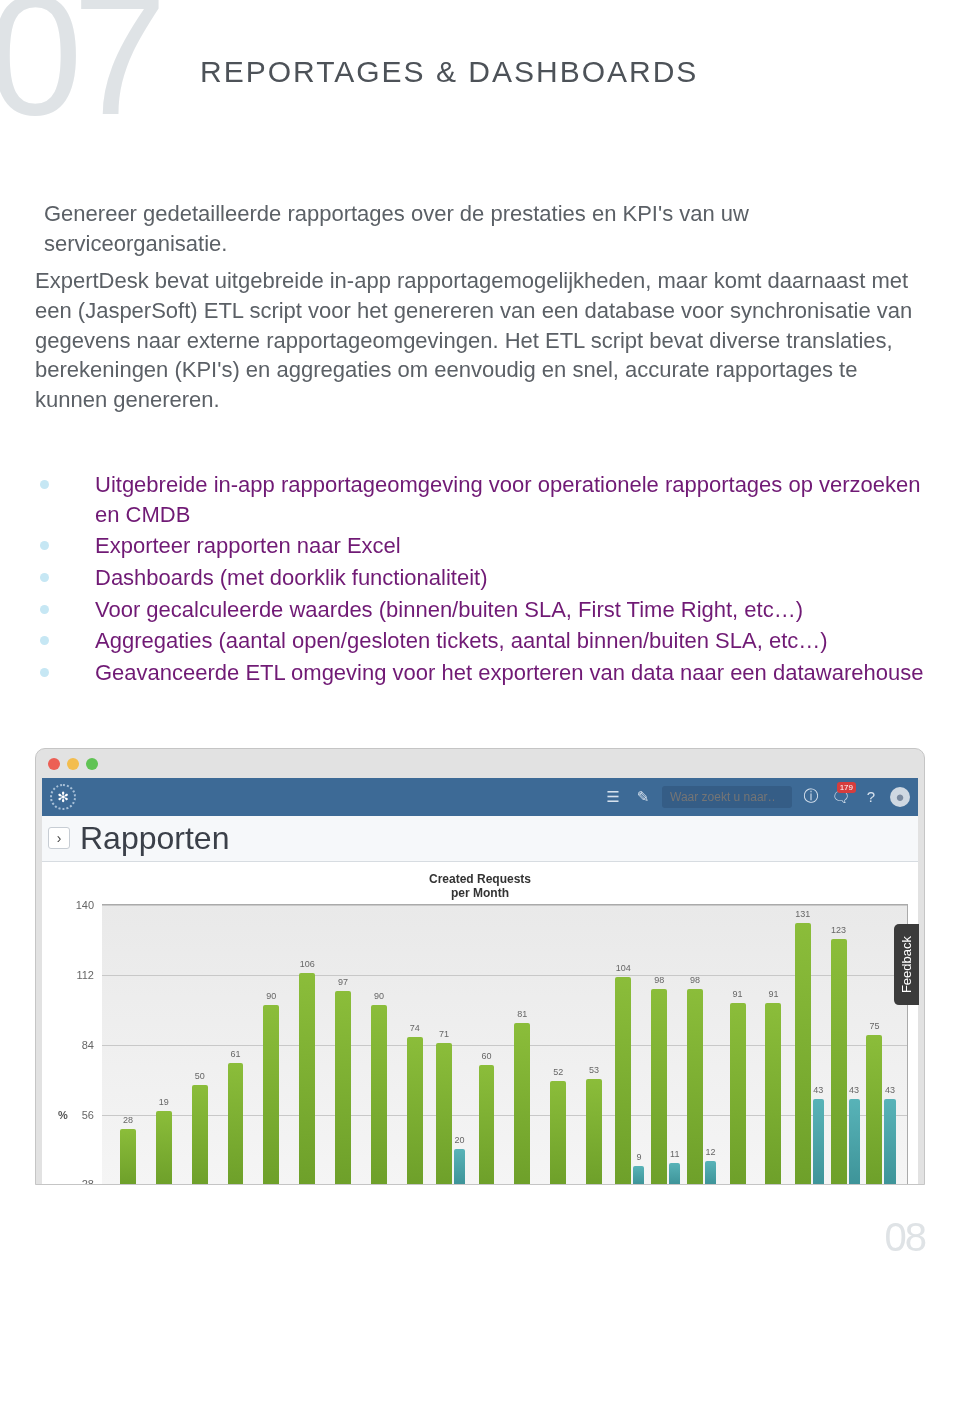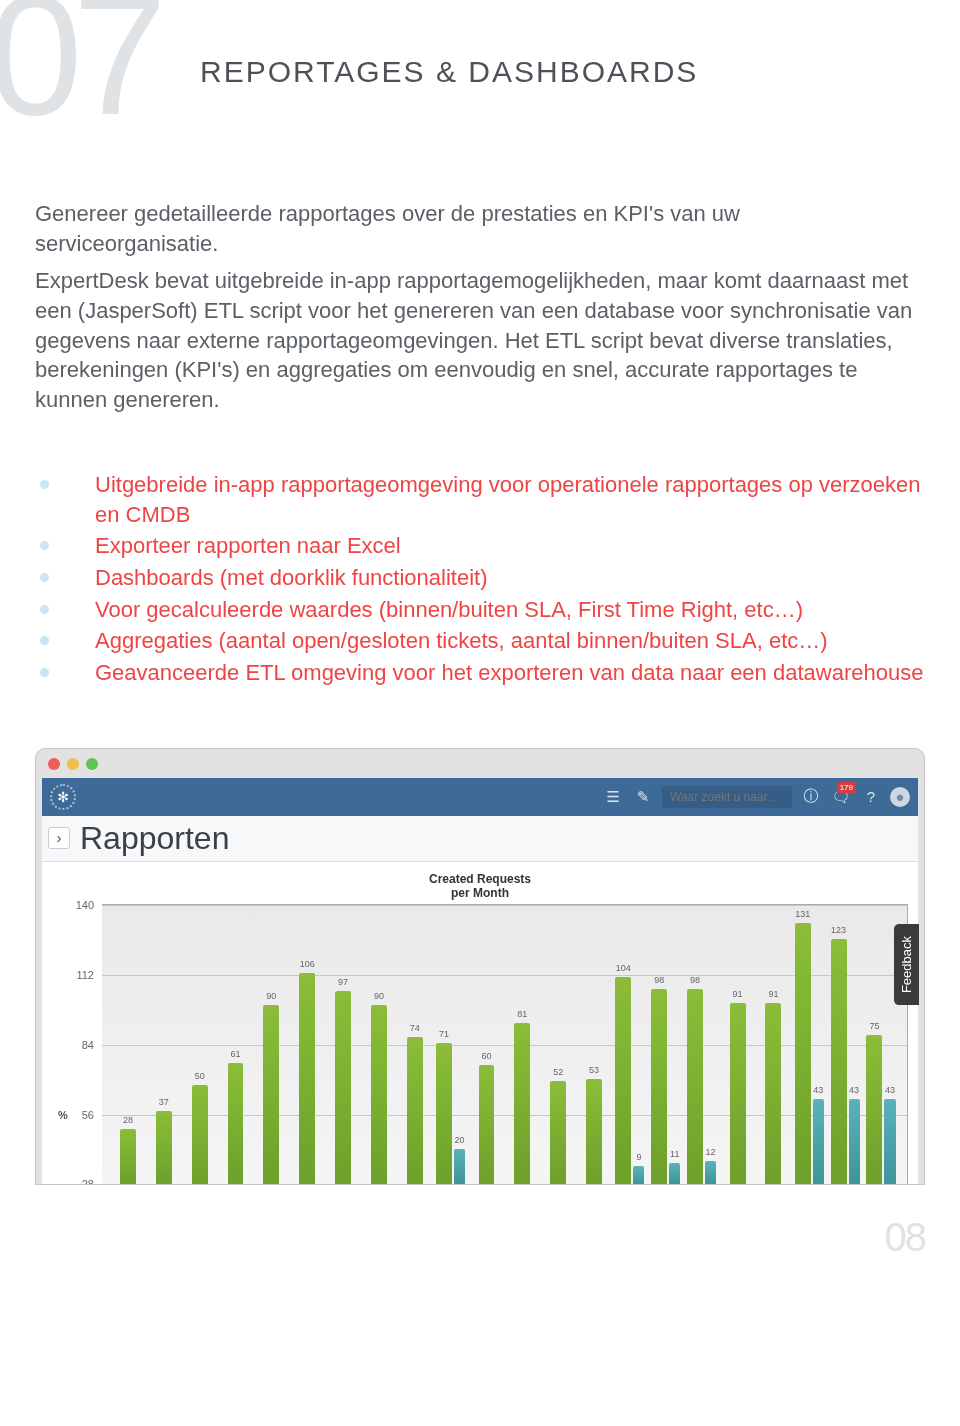--- a/index.html
+++ b/index.html
@@ -33,32 +33,32 @@
     color: #4d5258;
     font-weight: 400;
   }
   .intro-block {
     margin-top: 110px;
     font-size: 22px;
     color: #5b6066;
     line-height: 1.35;
     font-weight: 300;
   }
-  .lead { display: block; margin-bottom: 8px; }
+  .lead { display: block; margin-bottom: 8px; margin-left: 9px; }
   .body-para { display: block; }
   .bullet-list {
     list-style: none;
     padding: 0;
     margin: 55px 0 0 0;
   }
   .bullet-list li {
     position: relative;
     padding-left: 60px;
     font-size: 22px;
-    color: #ef4444;
+    color: #701a75;
     line-height: 1.35;
     font-weight: 300;
     margin-bottom: 2px;
   }
   .bullet-list li .dot {
     position: absolute;
     left: 5px;
     top: 10px;
     width: 9px;
     height: 9px;
@@ -264,21 +264,21 @@
             <div class="ytick" style="top: 0%;">140</div>
             <div class="ylabel-pct" style="top: 75%;">%</div>
             <div class="bars">
               <div class="month-group">
                 <div class="bar green" style="height: 20%;">
                   <div class="val">28</div>
                 </div>
               </div>
               <div class="month-group">
                 <div class="bar green" style="height: 26.4286%;">
-                  <div class="val">37</div>
+                  <div class="val">19</div>
                 </div>
               </div>
               <div class="month-group">
                 <div class="bar green" style="height: 35.7143%;">
                   <div class="val">50</div>
                 </div>
               </div>
               <div class="month-group">
                 <div class="bar green" style="height: 43.5714%;">
                   <div class="val">61</div>

